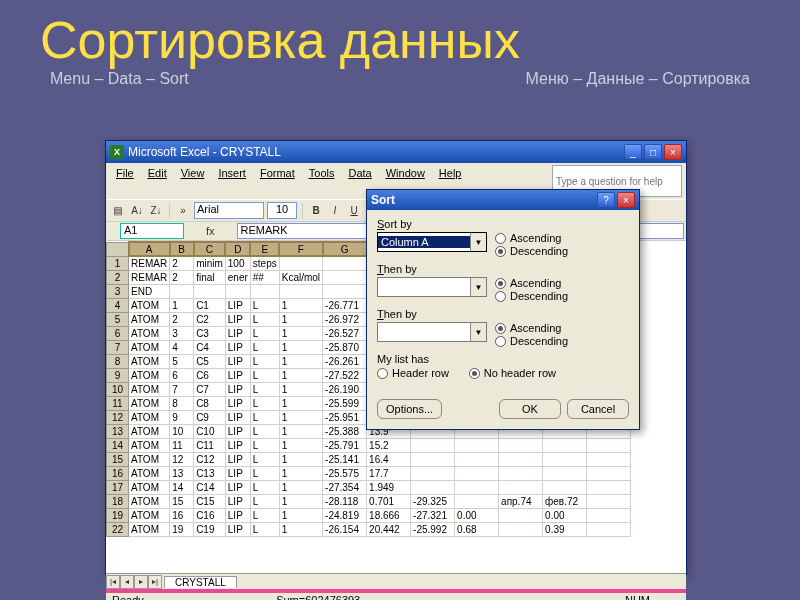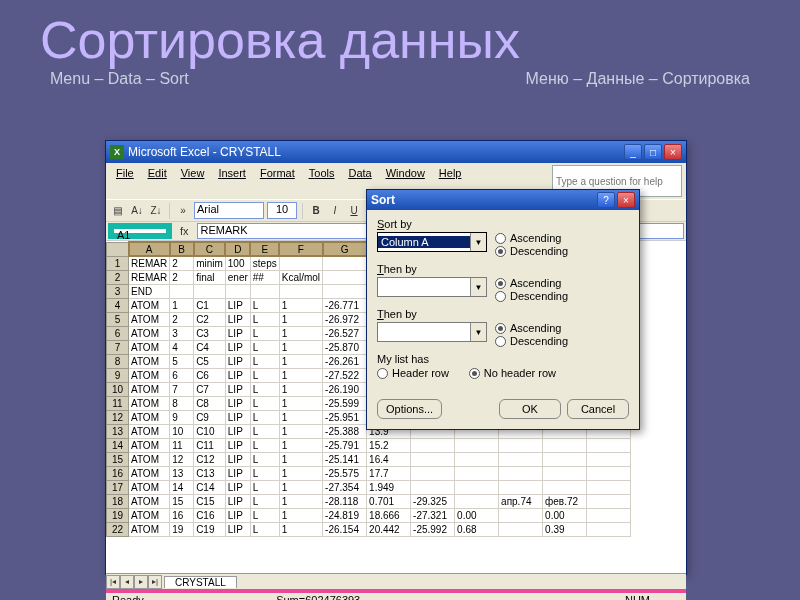--- a/index.html
+++ b/index.html
@@ -5,21 +5,21 @@
   * { box-sizing: border-box; margin: 0; padding: 0; }
   body {
     width: 800px; height: 600px;
     background: #595989;
     font-family: Arial, sans-serif;
     overflow: hidden;
     position: relative;
   }
   .slide-title {
     font-size: 52px;
-    color: #c4b5fd;
+    color: #fde047;
     font-weight: 300;
     padding: 10px 40px 0 40px;
   }
   .subtitles { display: flex; justify-content: space-between; padding: 0 50px 10px 50px; }
   .subtitle { color: #c8d0e0; font-size: 16px; text-align: center; }
   .excel-window {
     position: absolute;
     left: 105px; top: 140px;
     width: 582px; height: 435px;
     background: #ece9d8;
@@ -46,22 +46,22 @@
   .winbtn.close { background: linear-gradient(#e88,#c33); border-color: #a22; }
   .menubar { display: flex; background: #ece9d8; padding: 2px 4px; gap: 2px; font-size: 11px; }
   .menubar .menuitem { padding: 2px 6px; text-decoration: underline; text-decoration-thickness: 1px; text-underline-offset: 1px; color: #000; }
   .menubar .menuitem::first-letter { text-decoration: underline; }
   .helpinput { margin-left: auto; width: 130px; height: 32px; border: 1px solid #9aa; font-size: 10px; color: #999; padding: 0 3px; }
   .toolbar { display: flex; align-items: center; background: #ece9d8; padding: 2px 4px; gap: 3px; border-top: 1px solid #fff; border-bottom: 1px solid #ccc; font-size: 10px; }
   .toolbar .sep { width: 1px; height: 16px; background: #ccc; margin: 0 2px; }
   .tbtn { width: 16px; height: 16px; border: 1px solid #ece9d8; display: inline-flex; align-items: center; justify-content: center; color: #333; font-size: 10px; }
   .font-sel { border: 1px solid #7a96df; height: 17px; padding: 0 2px; font-size: 11px; background: #fff; }
   .cellref { display: flex; border-bottom: 1px solid #ccc; background: #ece9d8; align-items: center; padding: 1px 2px; font-size: 11px; }
-  .namebox { width: 64px; height: 16px; border: 6px solid #14b8a6; background: #fff; padding: 0 3px; }
-  .fx { padding: 0 8px; color: #333; }
+  .namebox { width: 64px; height: 16px; border: 1px solid #14b8a6; background: #fff; padding: 0 3px; margin-left: 12px; }
+  .fx { padding: 0 22px; color: #333; }
   .formulabar { flex: 1; height: 16px; border: 1px solid #7a96df; background: #fff; padding: 0 3px; font-size: 11px; }
   .grid-area { height: 332px; background: #fff; overflow: hidden; position: relative; }
   table.sheet { border-collapse: collapse; font-size: 10px; font-family: Arial; }
   table.sheet th { background: #d4cfb8; border: 1px solid #9c9a8c; font-weight: normal; padding: 0; height: 14px; }
   table.sheet th.rowhdr { width: 22px; background: #d4cfb8; }
   table.sheet td { border: 1px solid #d4d0c8; padding: 0 2px; height: 14px; white-space: nowrap; }
   .colw-A{width:40px}.colw-B{width:24px}.colw-C{width:28px}.colw-D{width:24px}.colw-E{width:14px}.colw-F{width:20px}.colw-G{width:44px}.colw-H{width:44px}.colw-I{width:44px}.colw-J{width:44px}.colw-K{width:44px}.colw-L{width:44px}.colw-M{width:44px}
   .selhdr { border: 2px solid #9a7f4e !important; background: #c0ae82 !important; }
   .tabbar { height: 16px; display: flex; align-items: center; background: #ece9d8; border-top: 1px solid #999; font-size: 10px; }
   .tabbar .nav { display: flex; }

